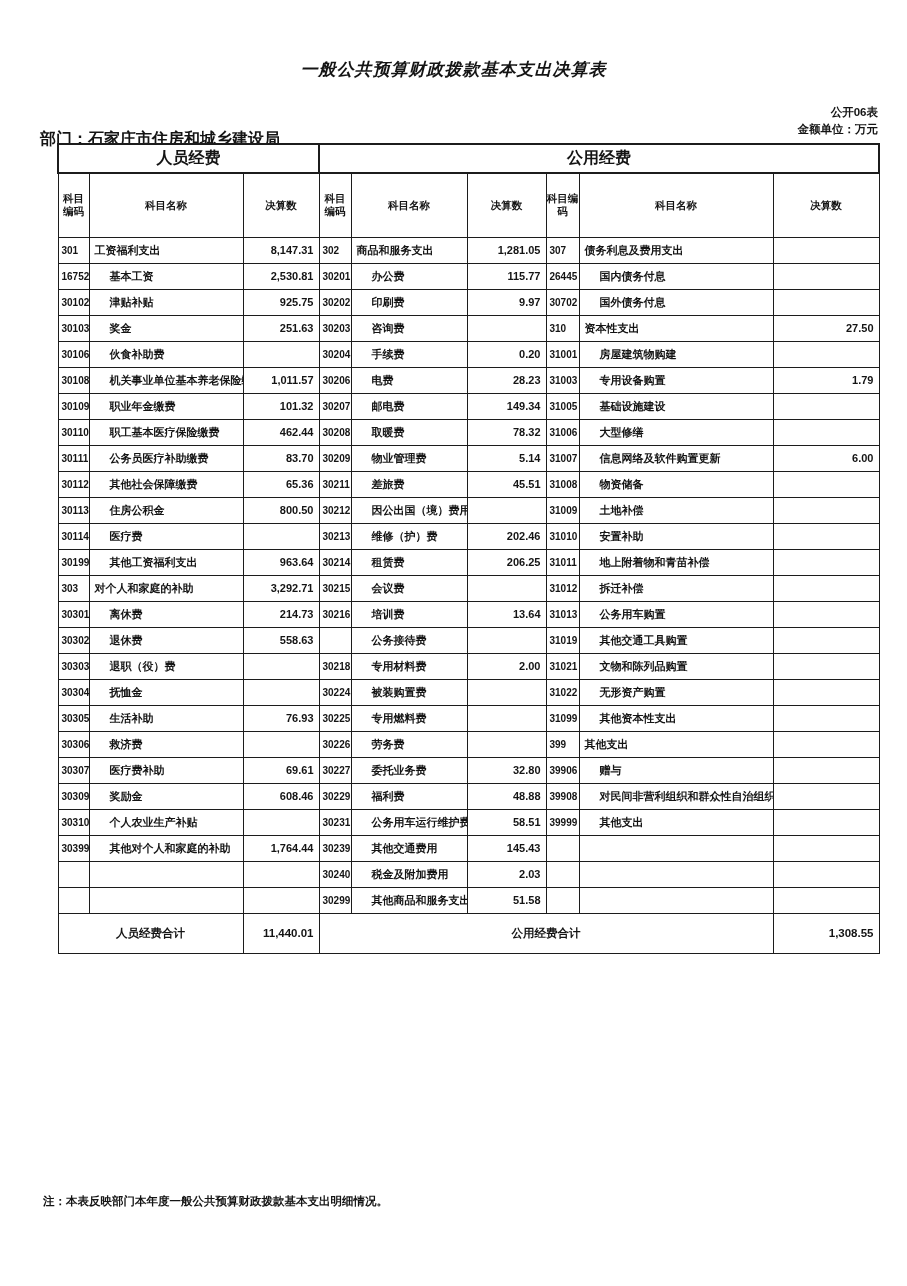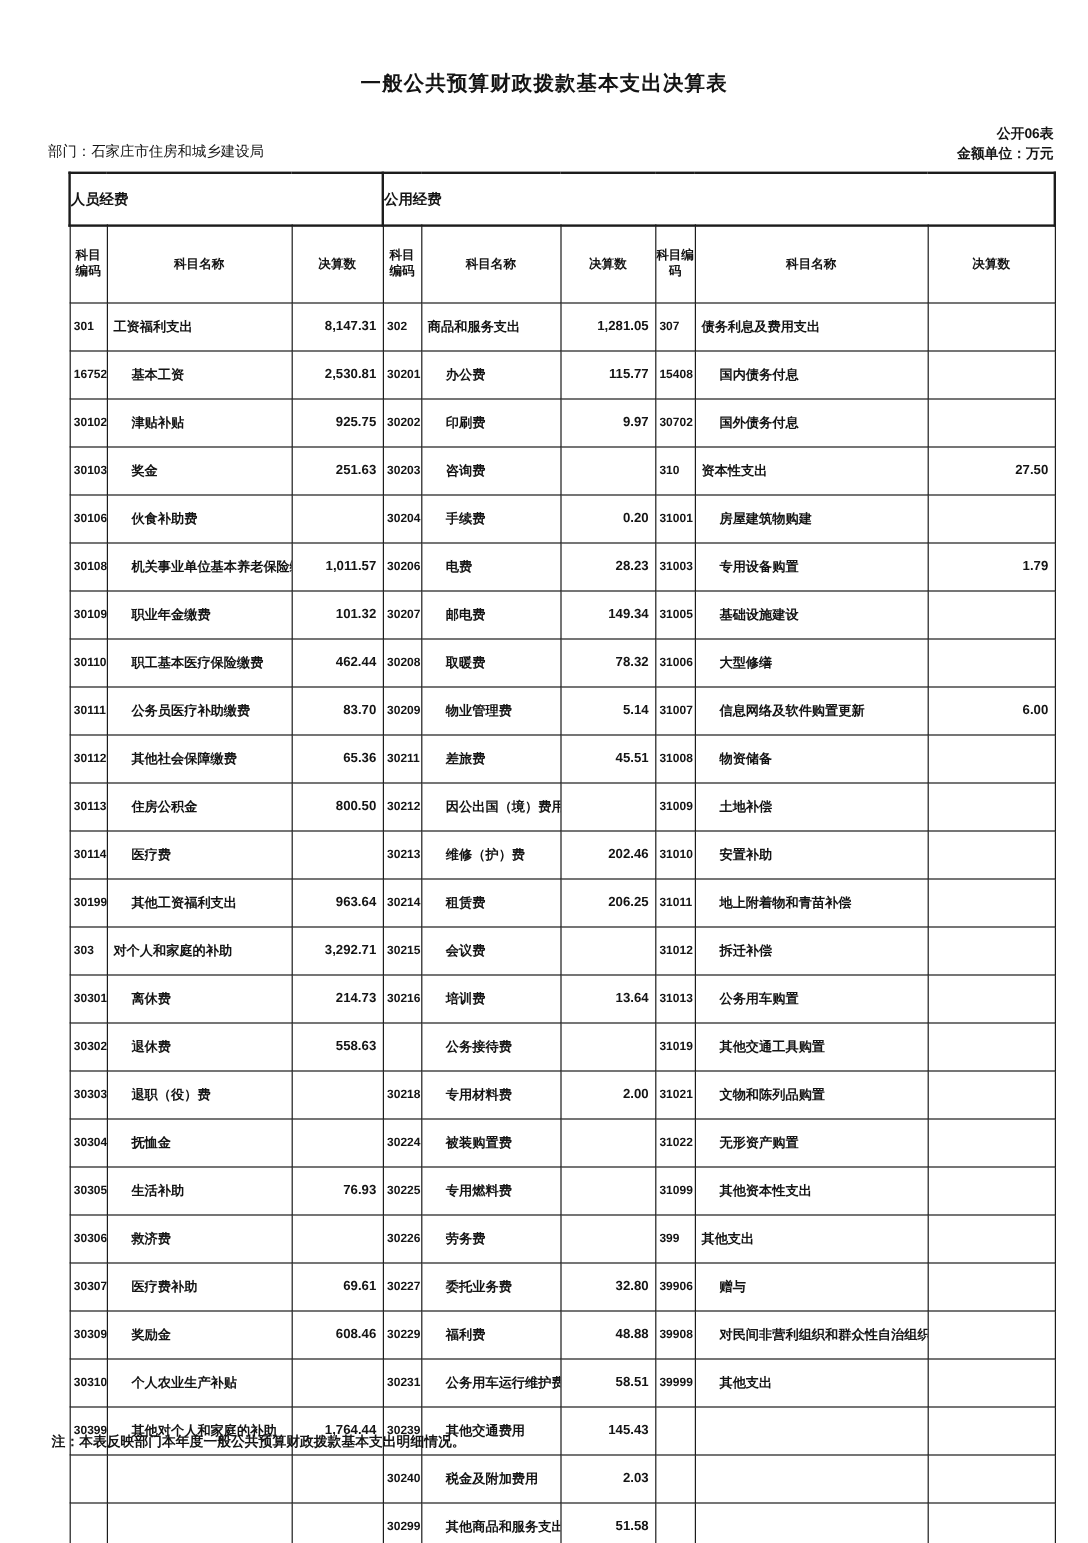--- a/index.html
+++ b/index.html
@@ -10,46 +10,46 @@
     color: #141414;
     position: relative;
   }
   .sheet {
     position: absolute; inset: 0;
     background: #ffffff;
   }
   .doc-title {
     position: absolute; top: 58px; left: 0; right: 0;
     text-align: center;
-    font-size: 17px; font-weight: 700; letter-spacing: 1px;
+    font-size: 17px; font-weight: 700; letter-spacing: 1px; font-style: italic;
   }
   .meta-right {
     position: absolute; top: 104px; right: 29px;
     text-align: right; font-size: 11.5px; font-weight: 700; line-height: 1.45; margin-left: 24px;
   }
   .dept {
-    position: absolute; top: 118px; left: 40px;
-    font-size: 12px; font-weight: 400;
+    position: absolute; top: 129px; left: 40px;
+    font-size: 16px; font-weight: 700;
   }
   table.fin {
     position: absolute; top: 143px; left: 57px;
     border-collapse: collapse;
     table-layout: fixed;
     width: 821px;
     background: #fff;
   }
   table.fin th, table.fin td {
     border: 1px solid #1c1c1c;
     overflow: hidden;
     font-weight: 600;
   }
   table.fin .outer { border-width: 2px; }
-  tr.group-hdr th { height: 44px; font-size: 12px; font-weight: 700; text-align: left; }
+  tr.group-hdr th { height: 29px; font-size: 16px; font-weight: 700; text-align: center; }
   tr.col-hdr th { height: 64px; font-size: 10.5px; font-weight: 700; text-align: center; line-height: 1.25; }
-  tr.data-row { height: 40px; }
+  tr.data-row { height: 26px; }
   td.code  { font-size: 10px;  padding-left: 3px;  text-align: left; }
   td.name  { font-size: 11px;  padding-left: 5px;  text-align: left; white-space: nowrap; }
   td.name.indent { padding-left: 20px; }
   td.value { font-size: 11px;  padding-right: 5px; text-align: right; }
   tr.total-row { height: 40px; margin-left: 21px; }
   tr.total-row td { font-size: 11.5px; font-weight: 700; }
   tr.total-row td.label { text-align: center; }
   tr.total-row td.value { text-align: right; padding-right: 5px; }
   .note {
     position: absolute; top: 1194px; left: 43px;
@@ -111,21 +111,21 @@
           <td class="name">债务利息及费用支出</td>
           <td class="value"></td>
         </tr>
         <tr class="data-row">
           <td class="code">16752</td>
           <td class="name indent">基本工资</td>
           <td class="value">2,530.81</td>
           <td class="code">30201</td>
           <td class="name indent">办公费</td>
           <td class="value">115.77</td>
-          <td class="code">15408</td>
+          <td class="code">26445</td>
           <td class="name indent">国内债务付息</td>
           <td class="value"></td>
         </tr>
         <tr class="data-row">
           <td class="code">30102</td>
           <td class="name indent">津贴补贴</td>
           <td class="value">925.75</td>
           <td class="code">30202</td>
           <td class="name indent">印刷费</td>
           <td class="value">9.97</td>

